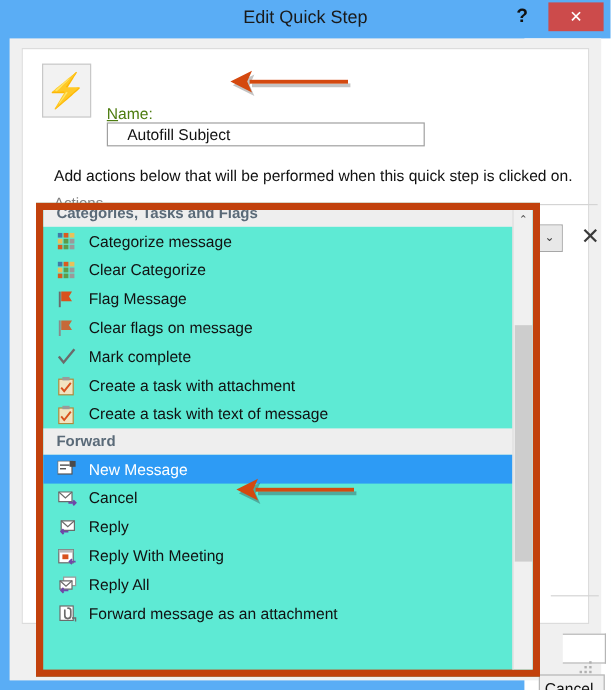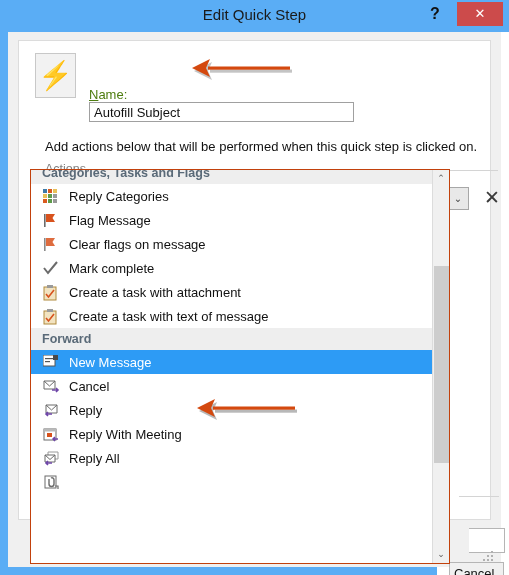--- a/index.html
+++ b/index.html
@@ -111,21 +111,21 @@
   }
   .name-label u { text-decoration: underline; }
   .name-input {
     position: absolute;
     left: 70px; top: 61px;
     width: 265px; height: 20px;
     border: 1px solid #a0a0a0;
     background: #ffffff;
     font-size: 13px;
     color: #111111;
-    padding: 0 4px;
+    padding: 0 16px;
     box-sizing: border-box;
     font-family: "Liberation Sans", sans-serif;
     outline: none;
   }
   .desc-text {
     position: absolute;
     left: 26px; top: 98px;
     font-size: 13px;
     color: #111111;
     white-space: nowrap;
@@ -233,22 +233,22 @@
     width: 2px; height: 2px;
     background: #b0b0b0;
     display: block;
   }
 
   
   .dropdown {
     position: absolute;
     left: 30px; top: 169px;
     width: 420px; height: 395px;
-    background: #ffffff;
-    border: 1px solid #c2410c;
+    background: #5eead4;
+    border: 6px solid #c2410c;
     box-sizing: border-box;
     overflow: hidden;
     z-index: 40;
   }
   .dd-scroll {
     position: absolute;
     left: 0; top: 0;
     width: 402px;
     height: 393px;
     overflow: hidden;
@@ -391,21 +391,32 @@
             <div class="dd-item"><span class="dd-ico"><svg width="15" height="14">
                   <rect x="0" y="0" width="4" height="4" fill="#3f7ba8"></rect>
                   <rect x="5" y="0" width="4" height="4" fill="#d95b1f"></rect>
                   <rect x="10" y="0" width="4" height="4" fill="#e8c15a"></rect>
                   <rect x="0" y="5" width="4" height="4" fill="#e8c15a"></rect>
                   <rect x="5" y="5" width="4" height="4" fill="#5d9b4a"></rect>
                   <rect x="10" y="5" width="4" height="4" fill="#9a9a9a"></rect>
                   <rect x="0" y="10" width="4" height="4" fill="#d95b1f"></rect>
                   <rect x="5" y="10" width="4" height="4" fill="#5d9b4a"></rect>
                   <rect x="10" y="10" width="4" height="4" fill="#9a9a9a"></rect>
-                </svg></span><span class="dd-label">Reply Categories</span></div>
+                </svg></span><span class="dd-label">Categorize message</span></div>
+            <div class="dd-item"><span class="dd-ico"><svg width="15" height="14">
+                  <rect x="0" y="0" width="4" height="4" fill="#3f7ba8"></rect>
+                  <rect x="5" y="0" width="4" height="4" fill="#d95b1f"></rect>
+                  <rect x="10" y="0" width="4" height="4" fill="#e8c15a"></rect>
+                  <rect x="0" y="5" width="4" height="4" fill="#e8c15a"></rect>
+                  <rect x="5" y="5" width="4" height="4" fill="#5d9b4a"></rect>
+                  <rect x="10" y="5" width="4" height="4" fill="#9a9a9a"></rect>
+                  <rect x="0" y="10" width="4" height="4" fill="#d95b1f"></rect>
+                  <rect x="5" y="10" width="4" height="4" fill="#5d9b4a"></rect>
+                  <rect x="10" y="10" width="4" height="4" fill="#9a9a9a"></rect>
+                </svg></span><span class="dd-label">Clear Categorize</span></div>
             <div class="dd-item"><span class="dd-ico"><svg width="14" height="15">
                   <rect x="1" y="1" width="1.6" height="13" fill="#6b6b6b"></rect>
                   <path d="M3,1 L12,1 L9.5,5 L12,9 L3,9 Z" fill="#d8521d"></path>
                 </svg></span><span class="dd-label">Flag Message</span></div>
             <div class="dd-item"><span class="dd-ico"><svg width="14" height="15">
                   <rect x="1" y="1" width="1.6" height="13" fill="#8a8a8a"></rect>
                   <path d="M3,1 L12,1 L9.5,5 L12,9 L3,9 Z" fill="#d8521d" opacity="0.85"></path>
                 </svg></span><span class="dd-label">Clear flags on message</span></div>
             <div class="dd-item"><span class="dd-ico"><svg width="16" height="15">
                   <path d="M1,7 L5,12 L14,1" stroke="#6b6b6b" stroke-width="2" fill="none"></path>
@@ -446,21 +457,21 @@
             <div class="dd-item"><span class="dd-ico"><svg width="17" height="15">
                   <path d="M5,1 L15,1 L15,8 L5,8 Z" fill="#ffffff" stroke="#9a9a9a"></path>
                   <path d="M2,4 L12,4 L12,11 L2,11 Z" fill="#ffffff" stroke="#6b6b6b"></path>
                   <path d="M2,4 L7,8.5 L12,4" fill="none" stroke="#6b6b6b"></path>
                   <path d="M9,12 L3,12 M5,10 L3,12 L5,14" stroke="#6f47a8" stroke-width="1.6" fill="none"></path>
                 </svg></span><span class="dd-label">Reply All</span></div>
             <div class="dd-item"><span class="dd-ico"><svg width="16" height="15">
                   <rect x="2" y="1" width="11" height="12" fill="#ffffff" stroke="#6b6b6b"></rect>
                   <path d="M8,3 a2,2 0 0 1 3,2 L11,9 a2.5,2.5 0 0 1 -5,0 L6,4" stroke="#6b6b6b" stroke-width="1.4" fill="none"></path>
                   <path d="M12,11 L15,11 L15,14" stroke="#6b6b6b" stroke-width="1.2" fill="none"></path>
-                </svg></span></div>
+                </svg></span><span class="dd-label">Forward message as an attachment</span></div>
           </div>
       </div>
       <div class="dd-sb">
         <div class="sb-arrow sb-up">⌃</div>
         <div class="sb-thumb"></div>
         <div class="sb-arrow sb-dn">⌄</div>
       </div>
     </div>
 
     <svg class="arrow" style="left:190px; top:57px;" width="105" height="24" viewBox="0 0 105 24">

